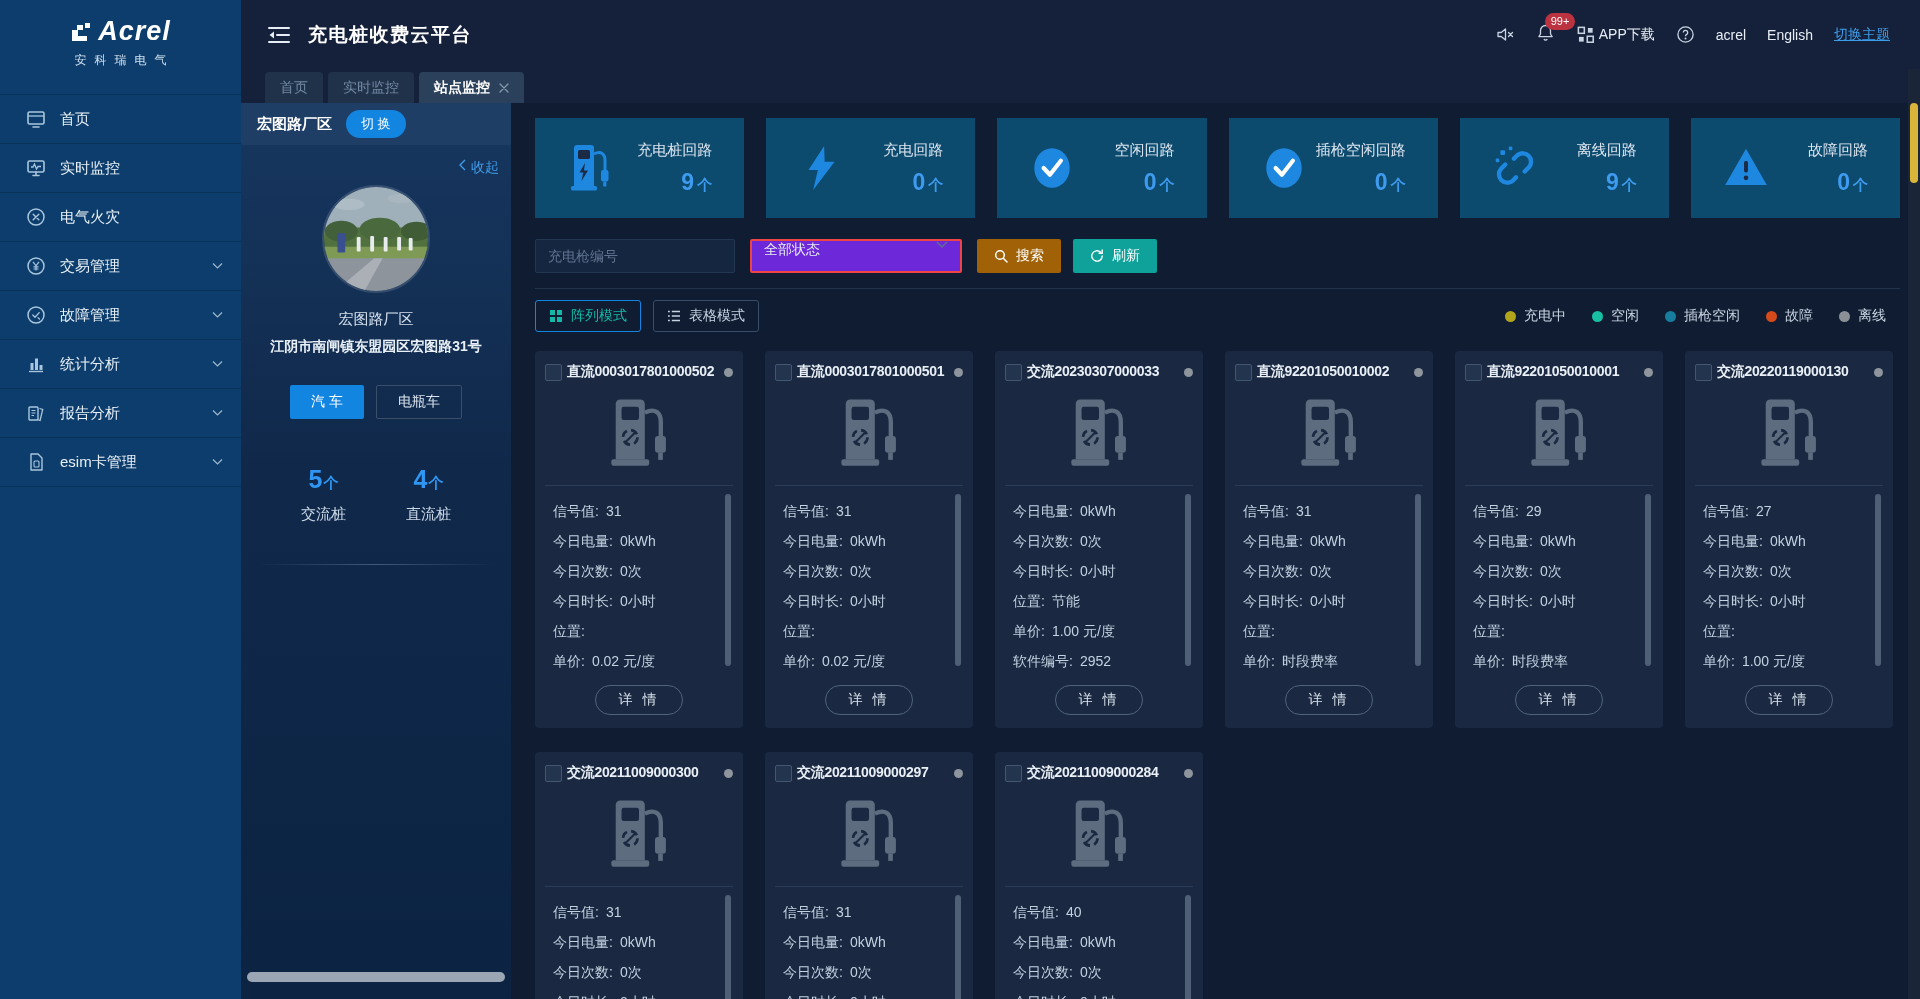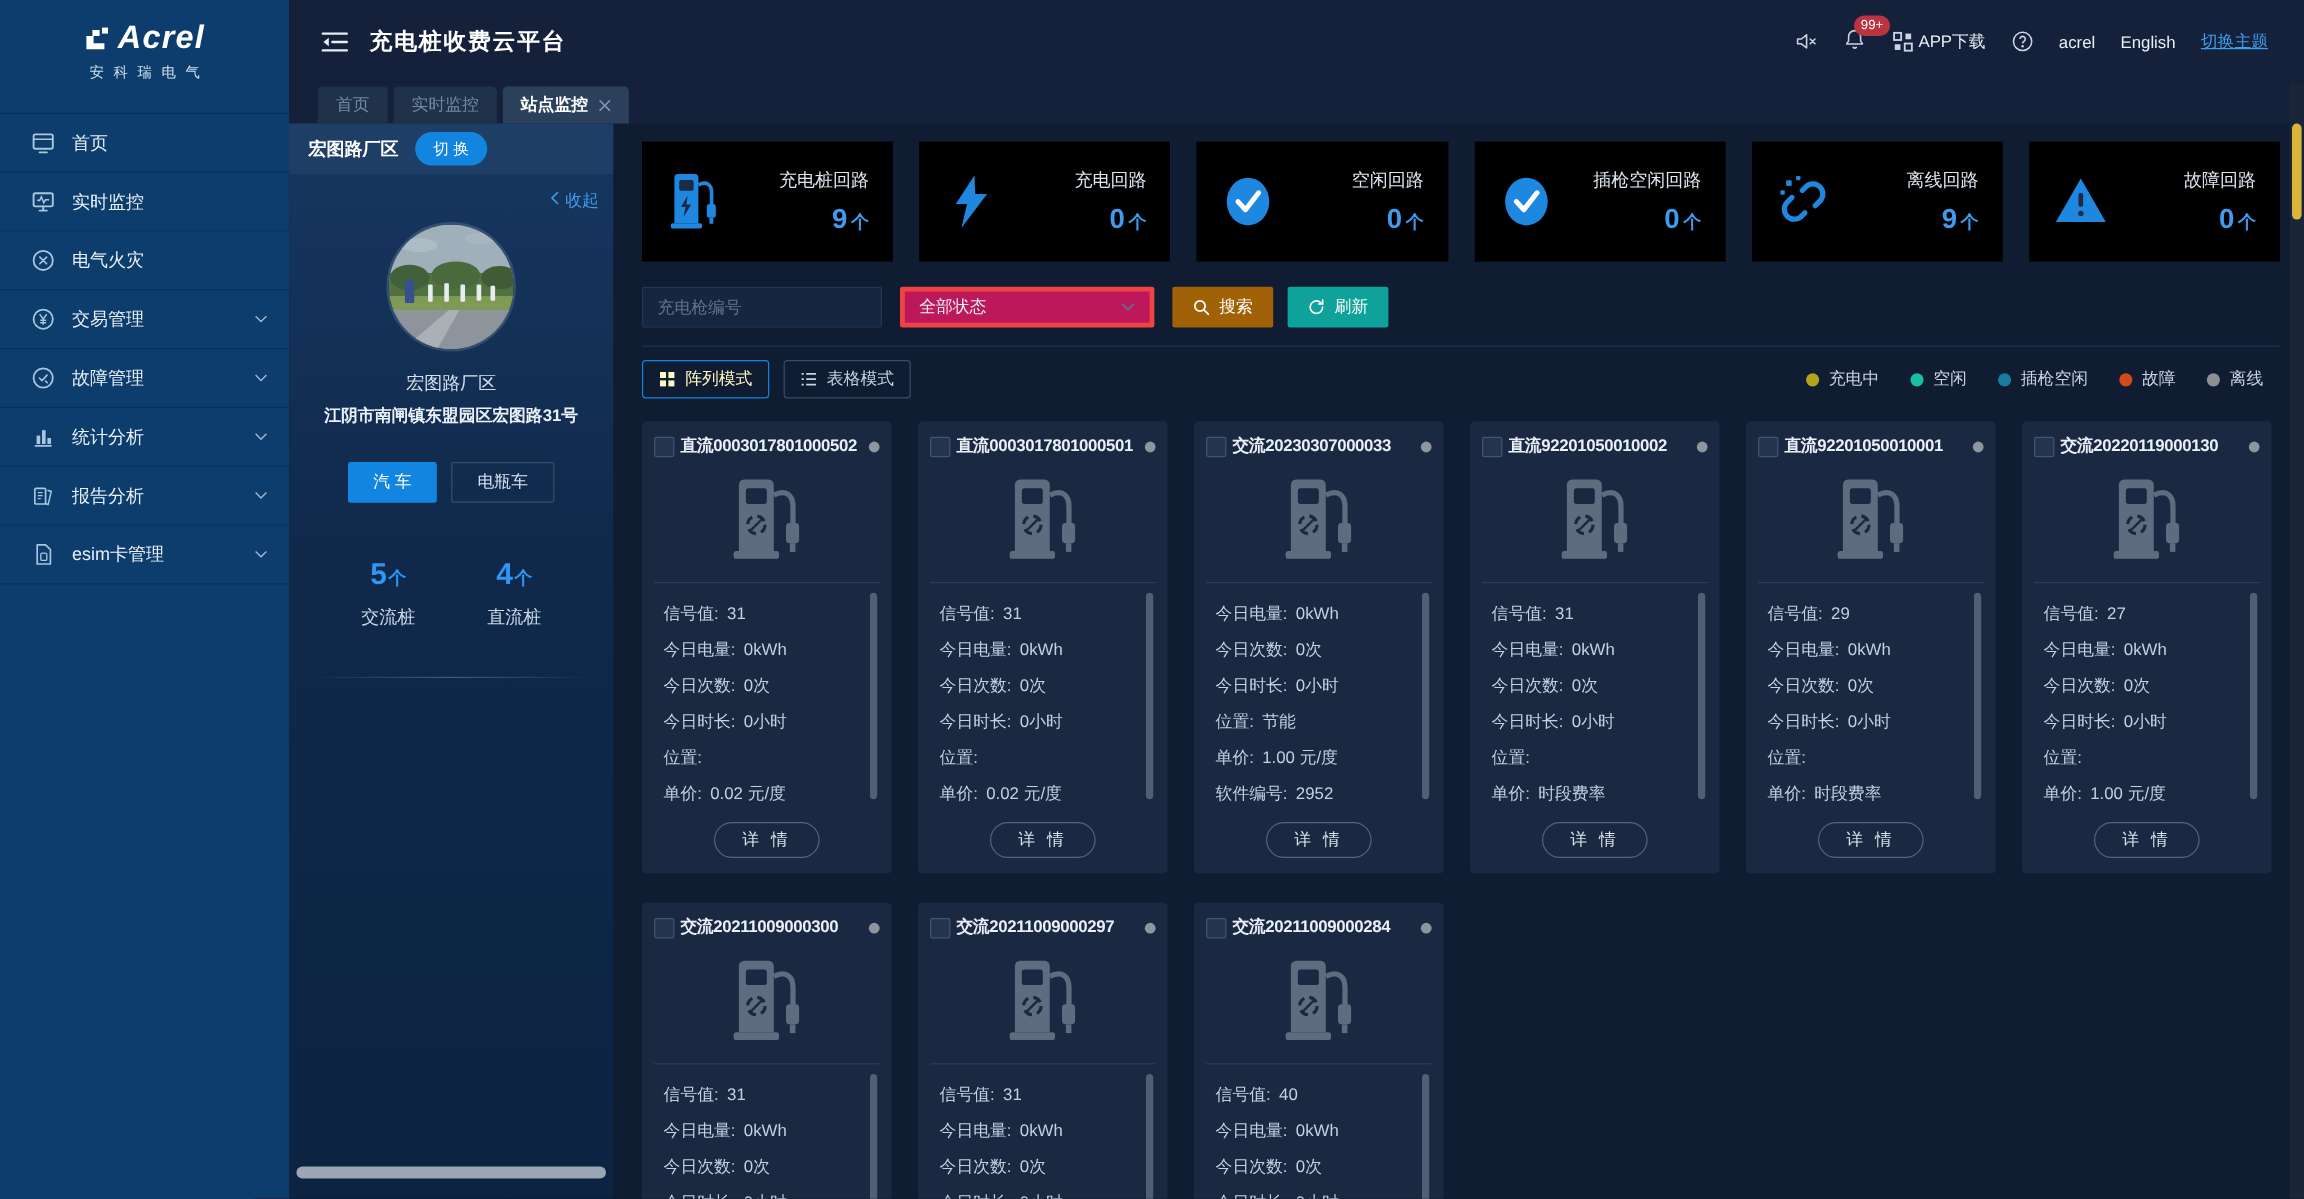--- a/index.html
+++ b/index.html
@@ -62,42 +62,42 @@
 .pile-num .unit{font-size:15px;margin-left:1px}
 .pile-label{color:#ccd9e8;font-size:15px;text-align:center;margin-top:11px}
 .station-div{height:1px;margin:40px 16px 0;background:linear-gradient(90deg,rgba(160,185,210,0),rgba(160,185,210,.35),rgba(160,185,210,0))}
 .today{margin:40px 0 0 40px}
 .today-row{color:#8297ae;font-size:15px;margin-bottom:26px}
 .today-row .val{margin-left:6px}
 .h-scroll{position:absolute;left:6px;bottom:17px;width:258px;height:10px;border-radius:5px;background:#9aa6b4;cursor:pointer}
 
 .content{flex:1;padding:15px 20px 0 24px;min-width:0}
 .summary{display:grid;grid-template-columns:repeat(6,1fr);gap:22px}
-.sum-card{height:100px;background:#000000;display:flex;align-items:center;padding:0 20px}
+.sum-card{height:100px;background:#0c4a6e;display:flex;align-items:center;padding:0 32px}
 .sum-icon{width:46px;height:48px;color:#1e88e0;flex:none;display:inline-flex}
 .sum-icon svg{width:46px;height:48px}
 .sum-right{margin-left:auto;text-align:right}
 .sum-label{color:#dde6f0;font-size:15px}
 .sum-value{color:#3f9bef;font-size:23px;font-weight:bold;margin-top:9px}
 .sum-value .unit{font-size:15px;margin-left:3px}
 .filter-row{display:flex;align-items:center;margin-top:21px;gap:15px}
 .gun-input{width:200px;height:34px;background:#152640;border:1px solid #243750;color:#dfe8f2;font-size:14px;padding:0 12px;border-radius:2px;outline:none}
 .gun-input::placeholder{color:#5f7390}
-.status-select{width:212px;height:34px;background:#be185d;border:4px solid #ef4444;display:flex;align-items:center;padding:0 12px;color:#e6edf5;font-size:14px;border-radius:2px;cursor:pointer}
+.status-select{width:212px;height:34px;background:#6d28d9;border:2px solid #ef4444;display:flex;align-items:flex-start;padding:0 12px;color:#e6edf5;font-size:14px;border-radius:2px;cursor:pointer}
 .status-select .chev{margin-left:auto;width:12px;height:8px;color:#5f7390;display:inline-flex}
 .status-select svg{width:12px;height:8px}
 .btn-search,.btn-refresh{height:34px;padding:0 17px;border:none;color:#fff;font-size:14px;display:flex;align-items:center;gap:8px;border-radius:2px;cursor:pointer}
 .btn-search{background:#a16207}
 .btn-refresh{background:#0ea29a;margin-left:-3px}
 .btn-ic{width:14px;height:14px;display:inline-flex}
 .btn-ic svg{width:14px;height:14px}
 .content-hr{height:1px;background:#22334c;margin-top:15px}
 .mode-row{display:flex;align-items:center;margin-top:11px}
 .mode-btn{height:32px;padding:0 13px;display:flex;align-items:center;gap:8px;background:transparent;border:1px solid #3a4c66;color:#c6d2e2;font-size:14px;border-radius:3px;margin-right:12px;cursor:pointer}
-.mode-btn.active{border-color:#1285e0;color:#fef9c3}
+.mode-btn.active{border-color:#1285e0;color:#14b8a6}
 .mode-ic{width:14px;height:14px;display:inline-flex}
 .mode-ic svg{width:14px;height:14px}
 .legend{margin-left:auto;display:flex;align-items:center;gap:26px;padding-right:14px}
 .legend-item{display:flex;align-items:center;gap:8px;color:#c9d5e3;font-size:14px}
 .legend-dot{width:11px;height:11px;border-radius:50%;flex:none}
 
 .grid{display:grid;grid-template-columns:repeat(6,208px);column-gap:22px;row-gap:24px;margin-top:19px}
 .charger-card{width:208px;height:377px;background:#1a2941;border-radius:4px;padding-top:12px;position:relative}
 .cc-head{display:flex;align-items:center;padding:0 10px}
 .cc-check{width:17px;height:17px;background:#22344e;border:1px solid #42566f;border-radius:2px;flex:none;cursor:pointer}

